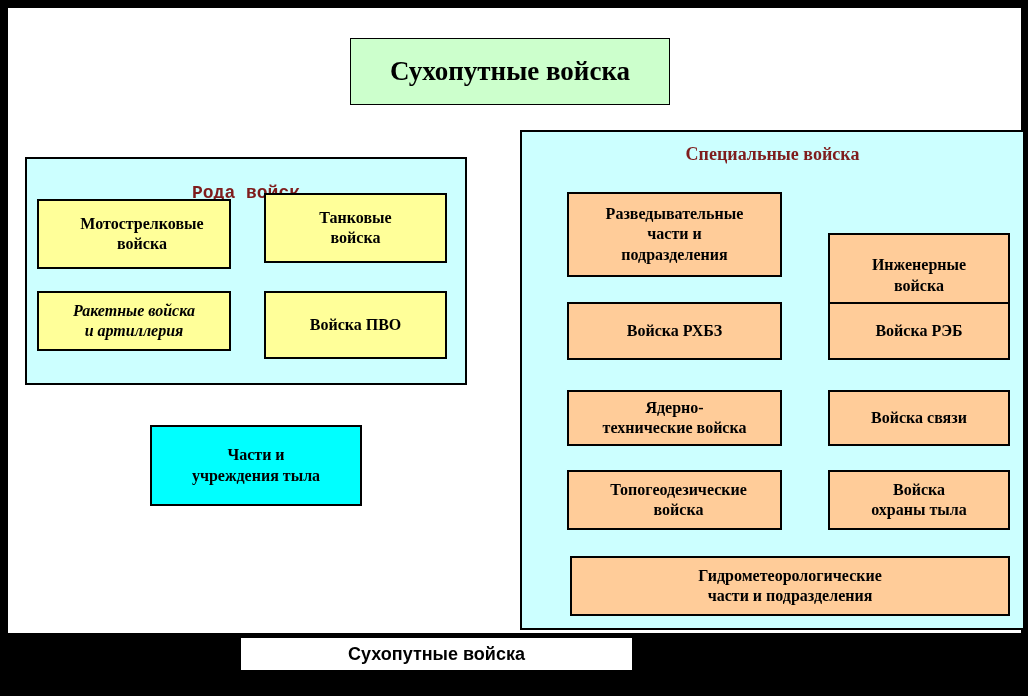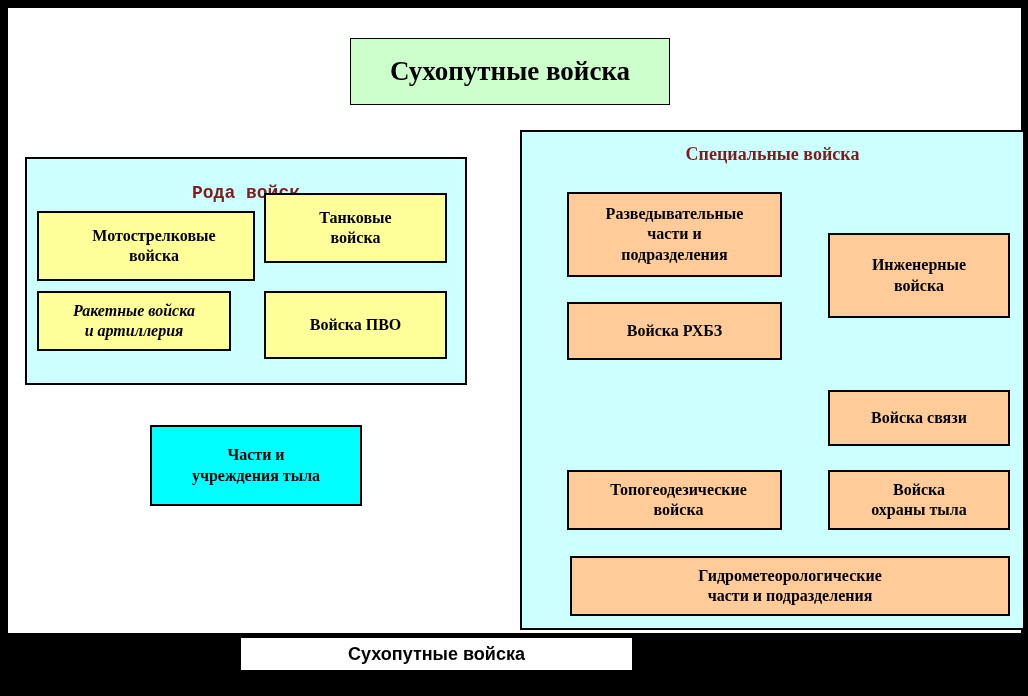--- a/index.html
+++ b/index.html
@@ -96,21 +96,21 @@
     border: 1px solid #000000;
     display: flex;
     align-items: center;
     justify-content: center;
     font-family: "Liberation Sans", sans-serif;
     font-weight: bold;
     font-size: 18px;
     color: #000000;
   }
   
-  .r-b0 { left: 10px;  top: 52px;  width: 218px; height: 70px; padding-left: 16px; }
+  .r-b0 { left: 10px;  top: 40px;  width: 194px; height: 70px; padding-left: 16px; }
   .r-b1 { left: 237px; top: 34px;  width: 183px; height: 70px; }
   .r-b2 { left: 10px;  top: 132px; width: 194px; height: 60px; font-style: italic; }
   .r-b3 { left: 237px; top: 132px; width: 183px; height: 68px; }
   
   .s-l0 { left: 45px;  top: 60px;  width: 215px; height: 85px; }
   .s-l1 { left: 45px;  top: 170px; width: 215px; height: 58px; }
   .s-l2 { left: 45px;  top: 258px; width: 215px; height: 56px; }
   .s-l3 { left: 45px;  top: 338px; width: 215px; height: 60px; padding-left: 8px; }
   .s-r0 { left: 306px; top: 60px;  width: 182px; height: 85px; margin-top: 41px; }
   .s-r1 { left: 306px; top: 170px; width: 182px; height: 58px; }
@@ -141,25 +141,28 @@
   <div class="abs box rear-box">Части и
 учреждения тыла</div>
 
   <div class="abs panel panel-special">
     <div class="panel-title" style="top:12px;">Специальные войска</div>
 
     <div class="abs box orange-box s-l1">Войска РХБЗ</div>
     <div class="abs box orange-box s-l0">Разведывательные
 части и
 подразделения</div>
+    <div class="abs box orange-box s-l2">Ядерно-
+технические войска</div>
     <div class="abs box orange-box s-l3">Топогеодезические
 войска</div>
 
     <div class="abs box orange-box s-r0">Инженерные
 войска</div>
+    <div class="abs box orange-box s-r1">Войска РЭБ</div>
     <div class="abs box orange-box s-r2">Войска связи</div>
     <div class="abs box orange-box s-r3">Войска
 охраны тыла</div>
 
     <div class="abs box orange-box s-wide">Гидрометеорологические
 части и подразделения</div>
   </div>
 
 </div>
 

